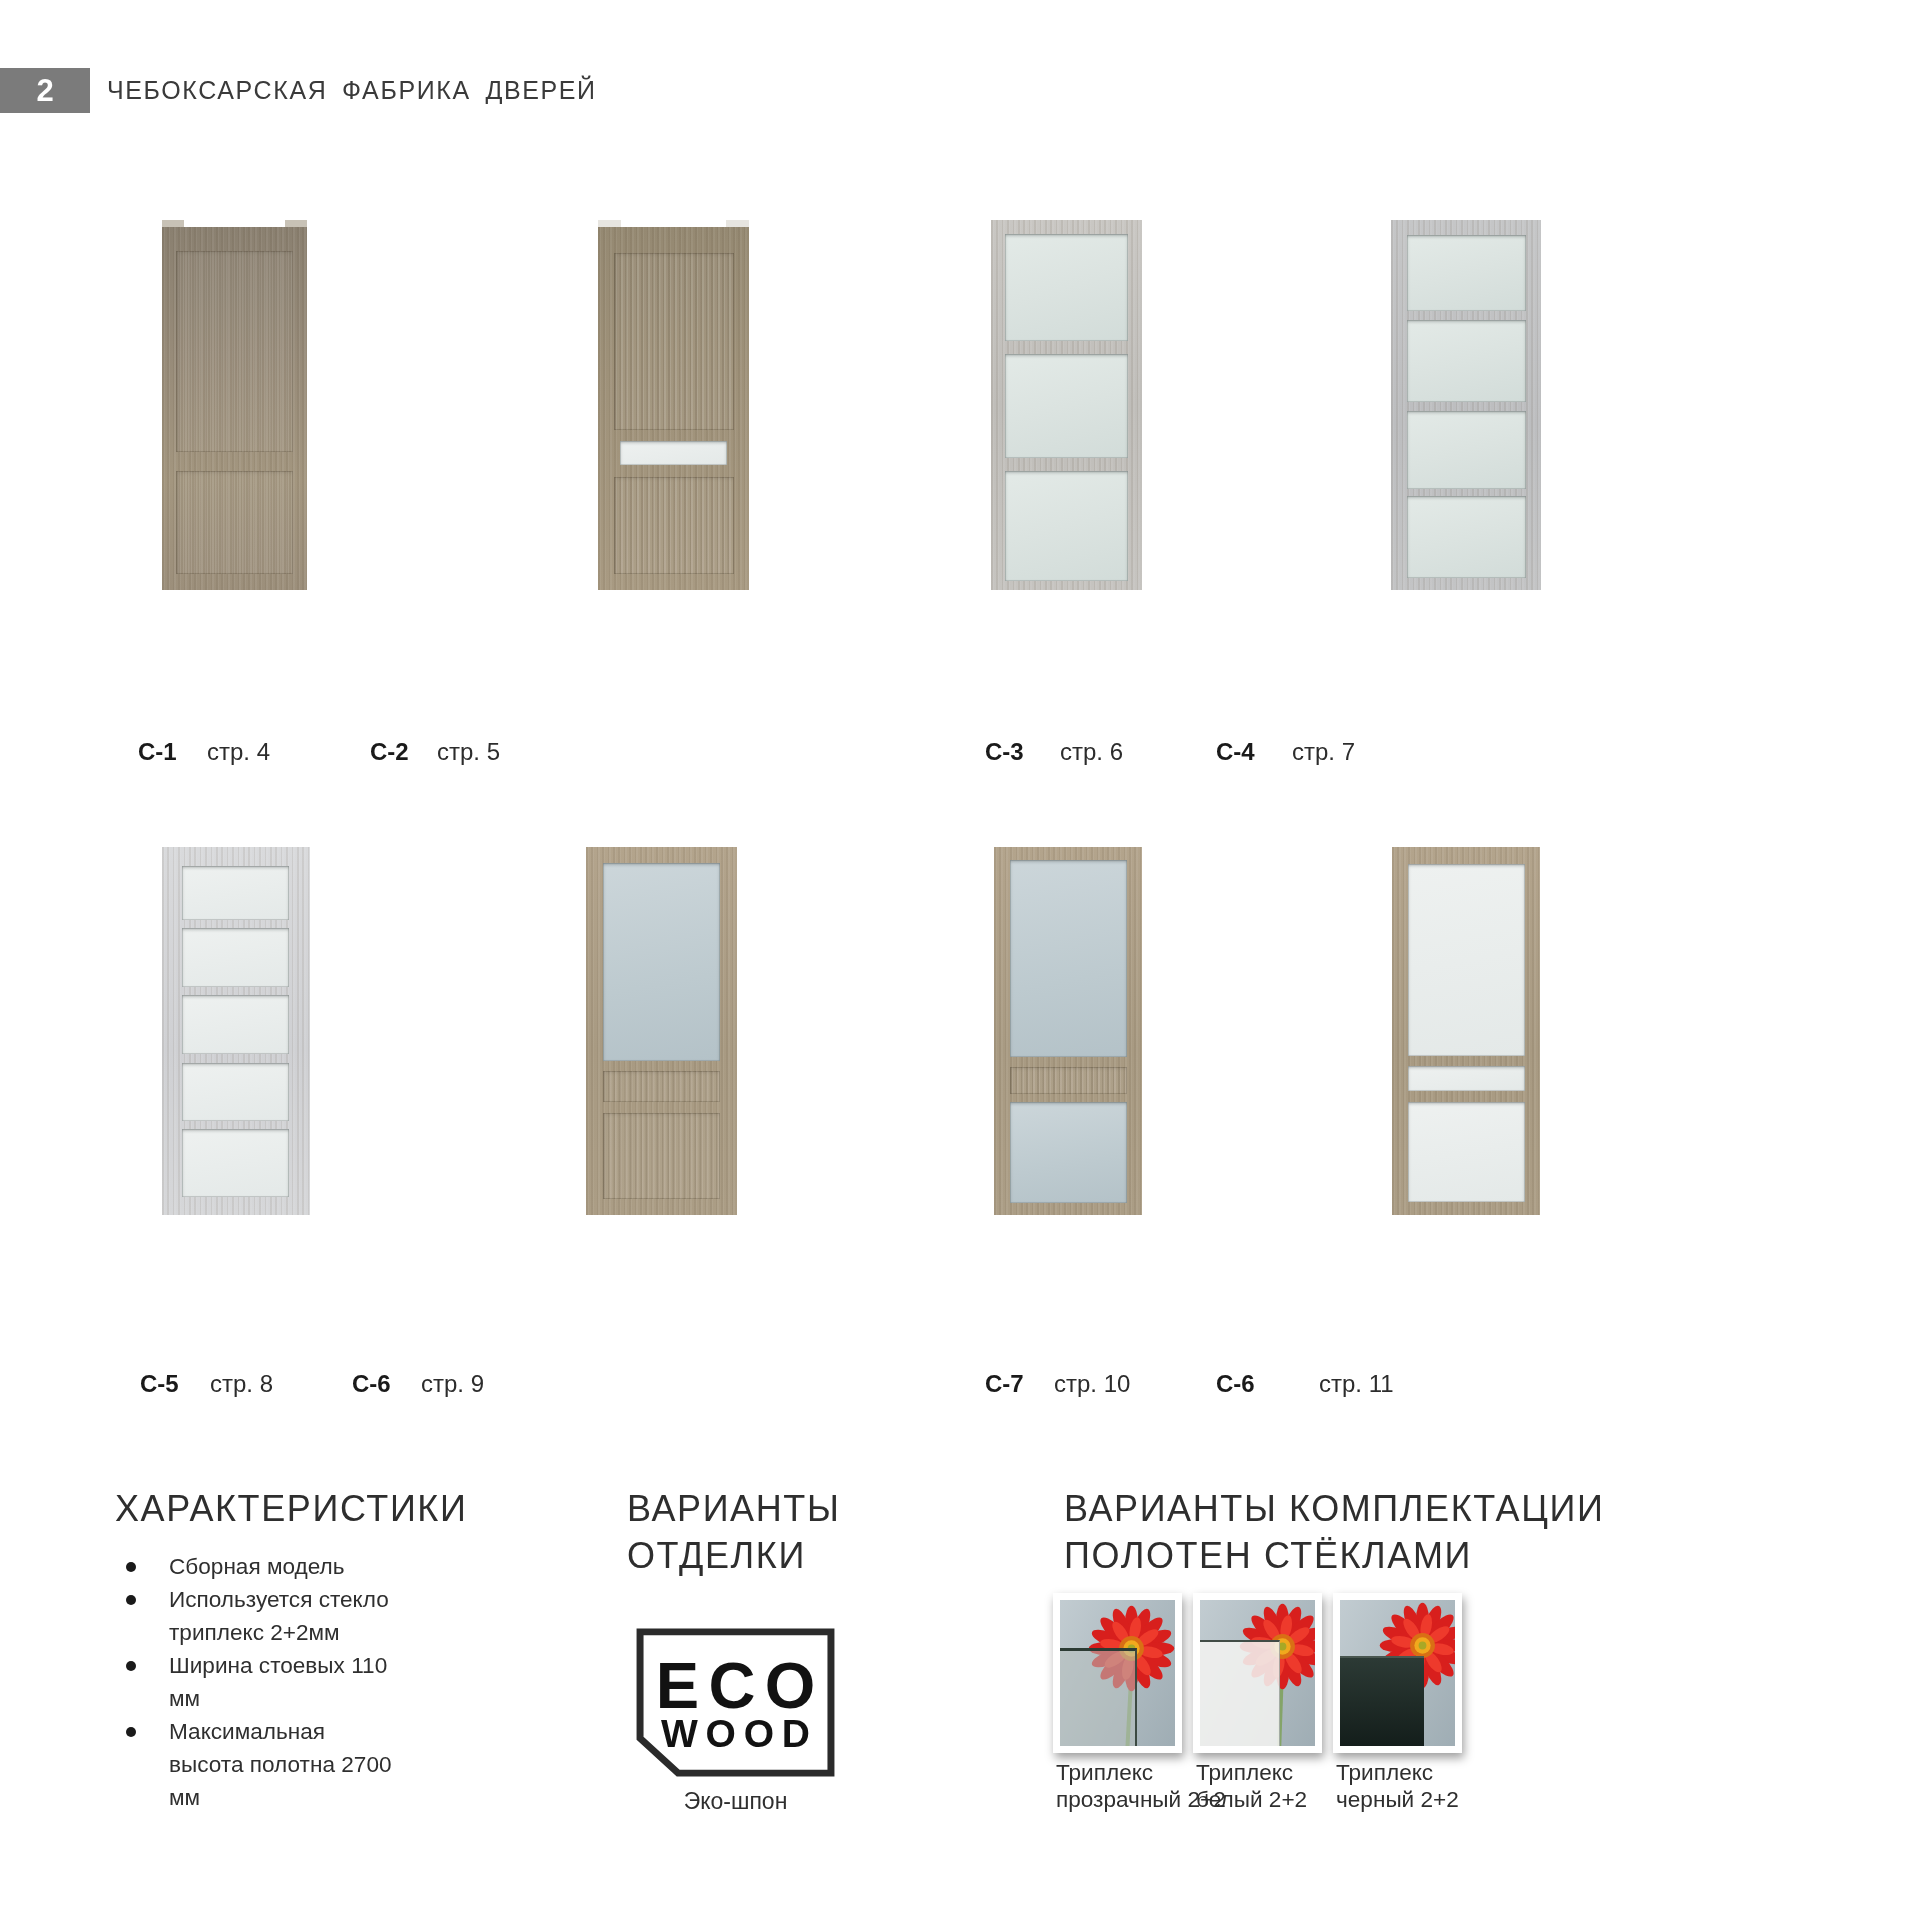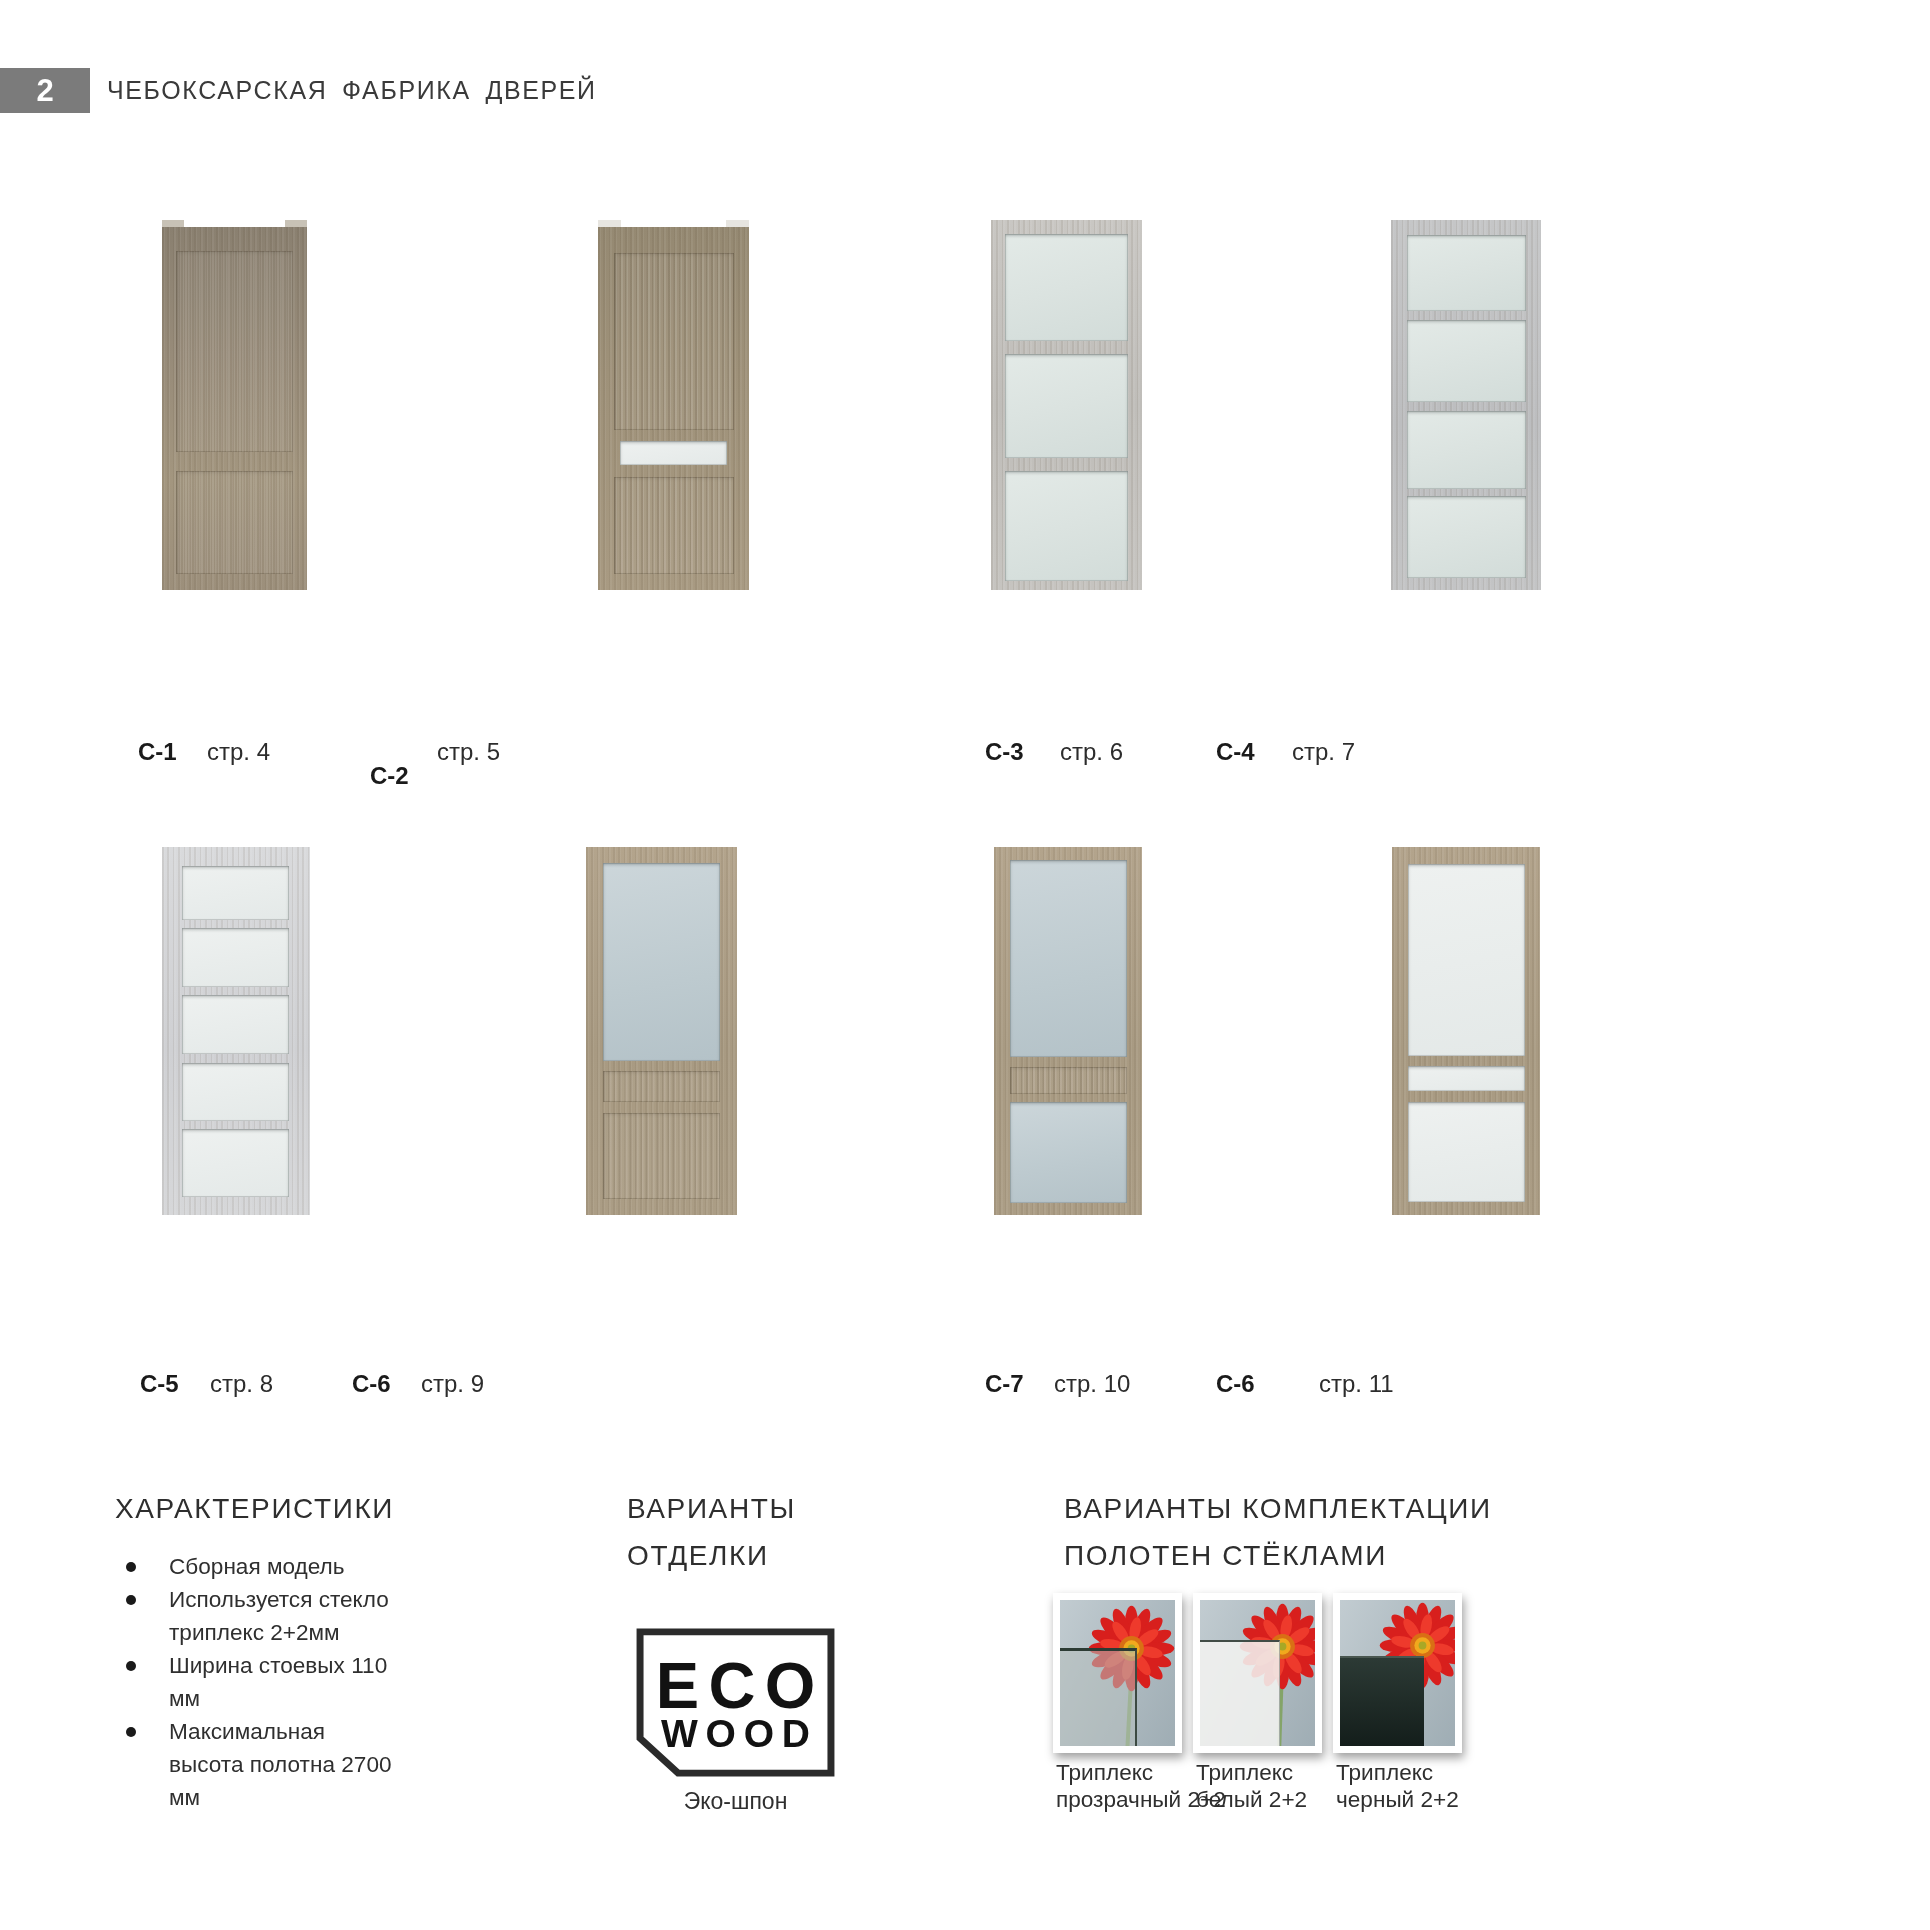--- a/index.html
+++ b/index.html
@@ -30,21 +30,21 @@
   .gpanel{box-shadow:inset 0 1.6px 3.1px rgba(40,50,48,.35), inset 0 0 0 0.8px rgba(100,110,105,.30);}
   .glass-light{background:linear-gradient(165deg,#e3eae7 0%,#dbe3e0 50%,#d2dcd9 100%);}
   .glass-white{background:linear-gradient(170deg,#eef1f0 0%,#e4e9e8 100%);}
   .glass-blue{background:linear-gradient(170deg,#ccd6da 0%,#bdcacf 60%,#b4c2c8 100%);}
 
   .doorlabel{position:absolute;font-size:24px;line-height:28px;white-space:nowrap;}
   .doorlabel.code{font-weight:bold;color:#1a1a1a;}
   .doorlabel.pref{color:#2c2c2c;}
 
   
-  .secline{position:absolute;font-size:28px;letter-spacing:1.6px;color:#2e2e2e;line-height:47px;white-space:nowrap;}
+  .secline{position:absolute;font-size:36px;letter-spacing:1.6px;color:#2e2e2e;line-height:47px;white-space:nowrap;}
 
   .charlist{position:absolute;left:115px;top:1550px;width:280px;margin:0;padding:0;list-style:none;}
   .charlist li{position:relative;padding-left:54px;font-size:22.6px;line-height:33px;color:#2f2f2f;}
   .charlist li::before{content:"";position:absolute;left:11px;top:11.7px;width:10px;height:10px;border-radius:50%;background:#1a1a1a;}
 
   .badge{position:absolute;left:636px;top:1628px;width:199px;height:149px;}
   .badge .bl{position:absolute;left:0;width:100%;text-align:center;color:#121212;font-weight:bold;}
   .badge .bl1{top:20px;font-size:65px;letter-spacing:9.3px;text-indent:9.3px;}
   .badge .bl2{top:84px;font-size:39px;letter-spacing:7.8px;text-indent:7.8px;}
   .badgecap{position:absolute;left:636px;top:1788px;width:199px;text-align:center;font-size:23px;color:#2f2f2f;}
@@ -135,21 +135,21 @@
 <div class="door" style="left:1391px;top:220px;width:150px;height:370px;">
   <div class="body bleach2 grain"></div>
   <div class="panel gpanel glass-light" style="left:15.6px;top:15px;width:119px;height:76px;"></div>
   <div class="panel gpanel glass-light" style="left:15.6px;top:100px;width:119px;height:82px;"></div>
   <div class="panel gpanel glass-light" style="left:15.6px;top:191px;width:119px;height:78px;"></div>
   <div class="panel gpanel glass-light" style="left:15.6px;top:276px;width:119px;height:82px;"></div>
 </div>
 
 <div class="doorlabel code" style="left:138px;top:738px;">С-1</div>
 <div class="doorlabel pref" style="left:207px;top:738px;">стр. 4</div>
-<div class="doorlabel code" style="left:370px;top:738px;margin-top:24px;">С-2</div>
+<div class="doorlabel code" style="left:370px;top:738px;">С-2</div>
 <div class="doorlabel pref" style="left:437px;top:738px;">стр. 5</div>
 <div class="doorlabel code" style="left:985px;top:738px;">С-3</div>
 <div class="doorlabel pref" style="left:1060px;top:738px;">стр. 6</div>
 <div class="doorlabel code" style="left:1216px;top:738px;">С-4</div>
 <div class="doorlabel pref" style="left:1292px;top:738px;">стр. 7</div>
 
 <div class="door" style="left:162px;top:847px;width:148px;height:368px;">
   <div class="body silver grain"></div>
   <div class="panel gpanel glass-white" style="left:20px;top:18.7px;width:107px;height:54px;"></div>
   <div class="panel gpanel glass-white" style="left:20px;top:81px;width:107px;height:59px;"></div>

